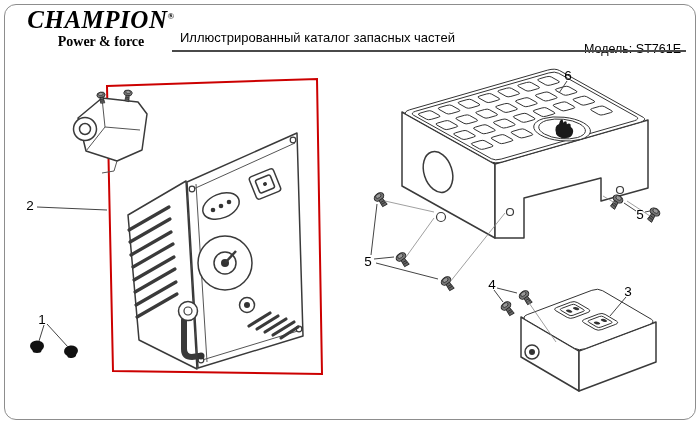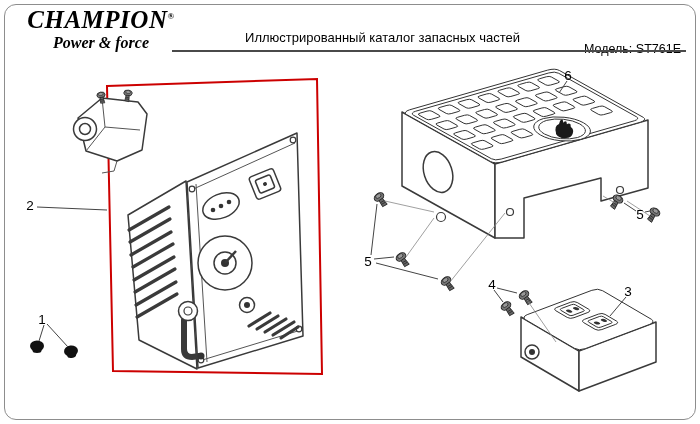--- a/index.html
+++ b/index.html
@@ -3,23 +3,23 @@
 <meta charset="utf-8">
 <style>
   html,body{margin:0;padding:0;background:#fff;}
   .page{position:relative;width:700px;height:424px;background:#fff;overflow:hidden;
         font-family:"Liberation Sans",sans-serif;color:#000;}
   .page-border{position:absolute;inset:4px;border:1.5px solid #8d8d8d;border-radius:12px;pointer-events:none;}
   .logo{position:absolute;left:24px;top:7px;width:154px;text-align:center;}
   .brand{font-family:"Liberation Serif",serif;font-style:italic;font-weight:bold;
          font-size:25px;line-height:1.05;letter-spacing:.5px;white-space:nowrap;}
   .reg{font-size:9px;vertical-align:super;font-style:normal;}
-  .tagline{font-family:"Liberation Serif",serif;font-style:italic;font-weight:bold;
-           font-size:16px;margin-top:1px;}
-  .title{position:absolute;left:180px;top:30px;width:340px;text-align:right;font-size:13px;}
+  .tagline{font-family:"Liberation Serif",serif;font-weight:bold;
+           font-size:14px;margin-top:1px;}
+  .title{position:absolute;left:180px;top:30px;width:340px;text-align:left;font-size:13px;}
   .model{position:absolute;left:584px;top:42px;font-size:12.5px;}
   .divider{position:absolute;left:172px;top:50px;width:514px;height:1.5px;background:#4a4a4a;}
   svg.diagram{position:absolute;left:0;top:0;}
   .ln{stroke:#3a3a3a;stroke-width:1.5;fill:#fff;stroke-linejoin:round;}
   .thin{stroke:#555;stroke-width:1;fill:none;}
   .slat{stroke:#3a3a3a;stroke-width:3.2;stroke-linecap:round;}
   .leader{stroke:#444;stroke-width:1;fill:none;}
   .asm{stroke:#888;stroke-width:.8;fill:none;}
   .callout{font-family:"Liberation Sans",sans-serif;font-size:13.5px;fill:#000;text-anchor:middle;}
   .hole{stroke:#3a3a3a;stroke-width:1.2;fill:#fff;}

